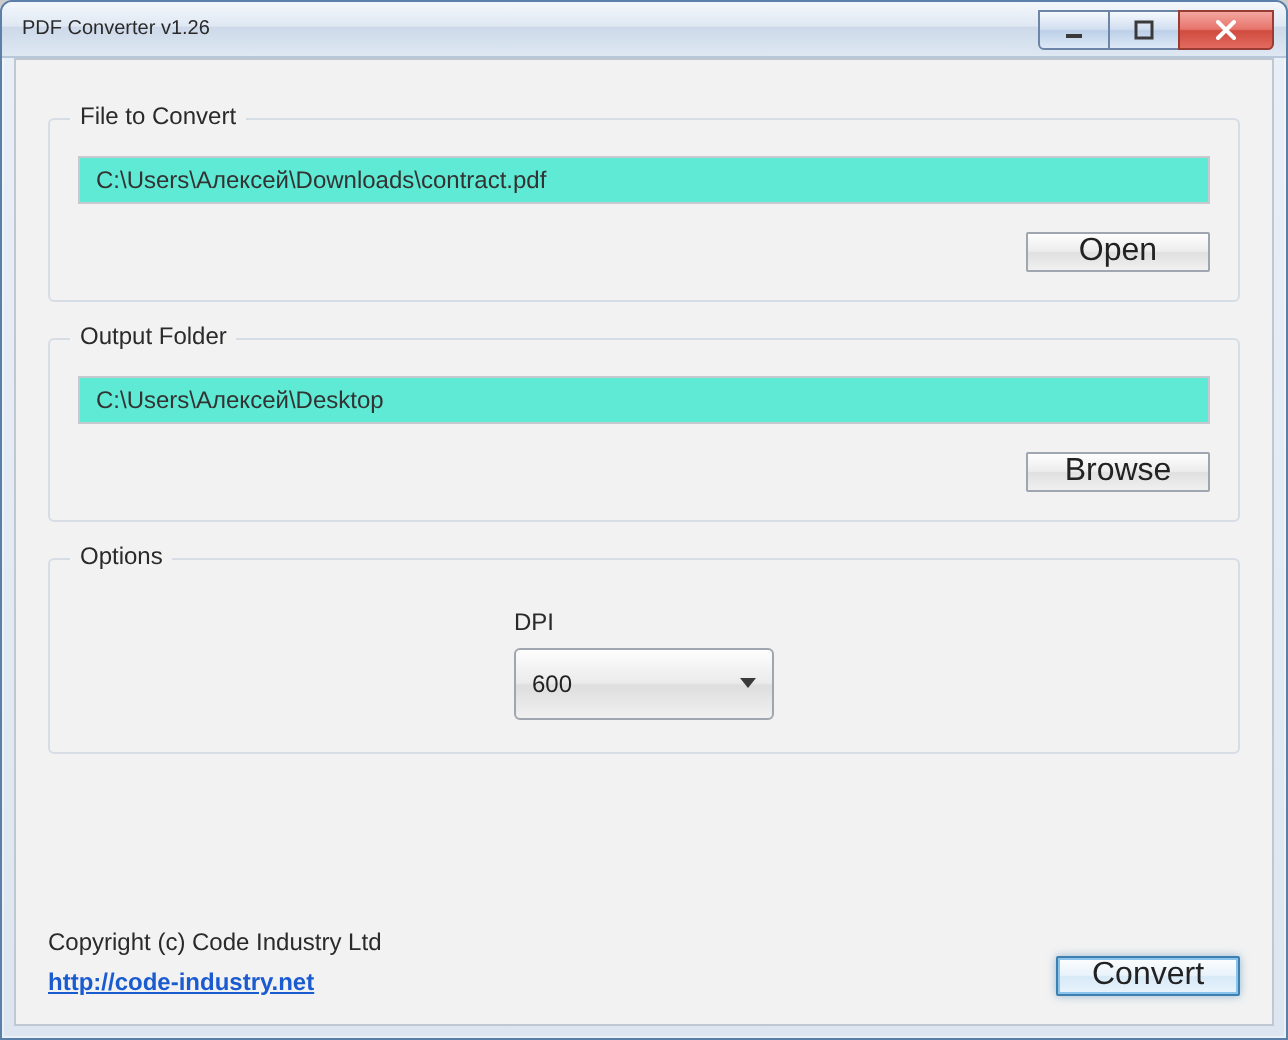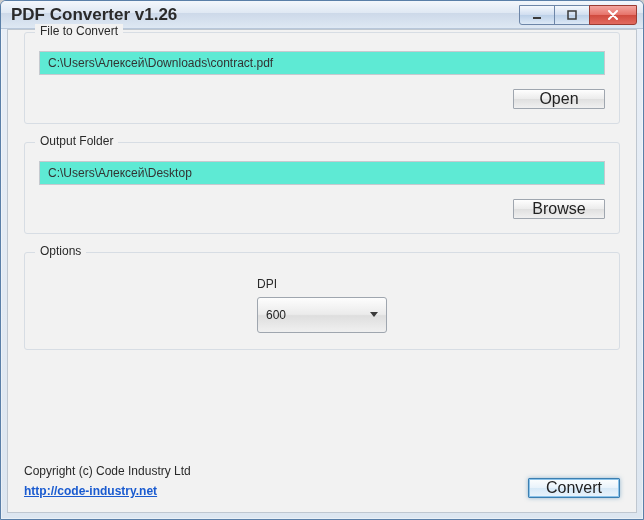--- a/index.html
+++ b/index.html
@@ -26,22 +26,21 @@
     display: flex;
     align-items: center;
     padding: 0 6px 0 10px;
     background: linear-gradient(to bottom, #f3f7fc 0%, #dfe8f3 45%, #cdd9e9 46%, #dee8f3 100%);
     border-bottom: 1px solid #b8c7da;
     border-radius: 5px 5px 0 0;
   }
   .titlebar .title {
     flex: 1;
     color: #2a2a2a;
-    font-size: 17px;
-    font-weight: bold;
+    font-size: 10px;
   }
   .win-controls {
     display: flex;
     gap: 0;
   }
   .win-btn {
     width: 36px;
     height: 20px;
     border: 1px solid #6d86a8;
     display: flex;
@@ -57,21 +56,21 @@
     border-color: #9a3c33;
     border-radius: 0 0 3px 0;
   }
   .win-btn svg { display: block; }
 
   .client {
     position: absolute;
     top: 28px; left: 6px; right: 6px; bottom: 6px;
     background: #f2f2f2;
     border: 1px solid #bfc7d0;
-    padding: 2px 16px;
+    padding: 29px 16px;
   }
 
   .groupbox {
     border: 1px solid #d7dde4;
     border-radius: 3px;
     padding: 18px 14px 14px 14px;
     margin-bottom: 18px;
     position: relative;
     background: #f2f2f2;
   }

